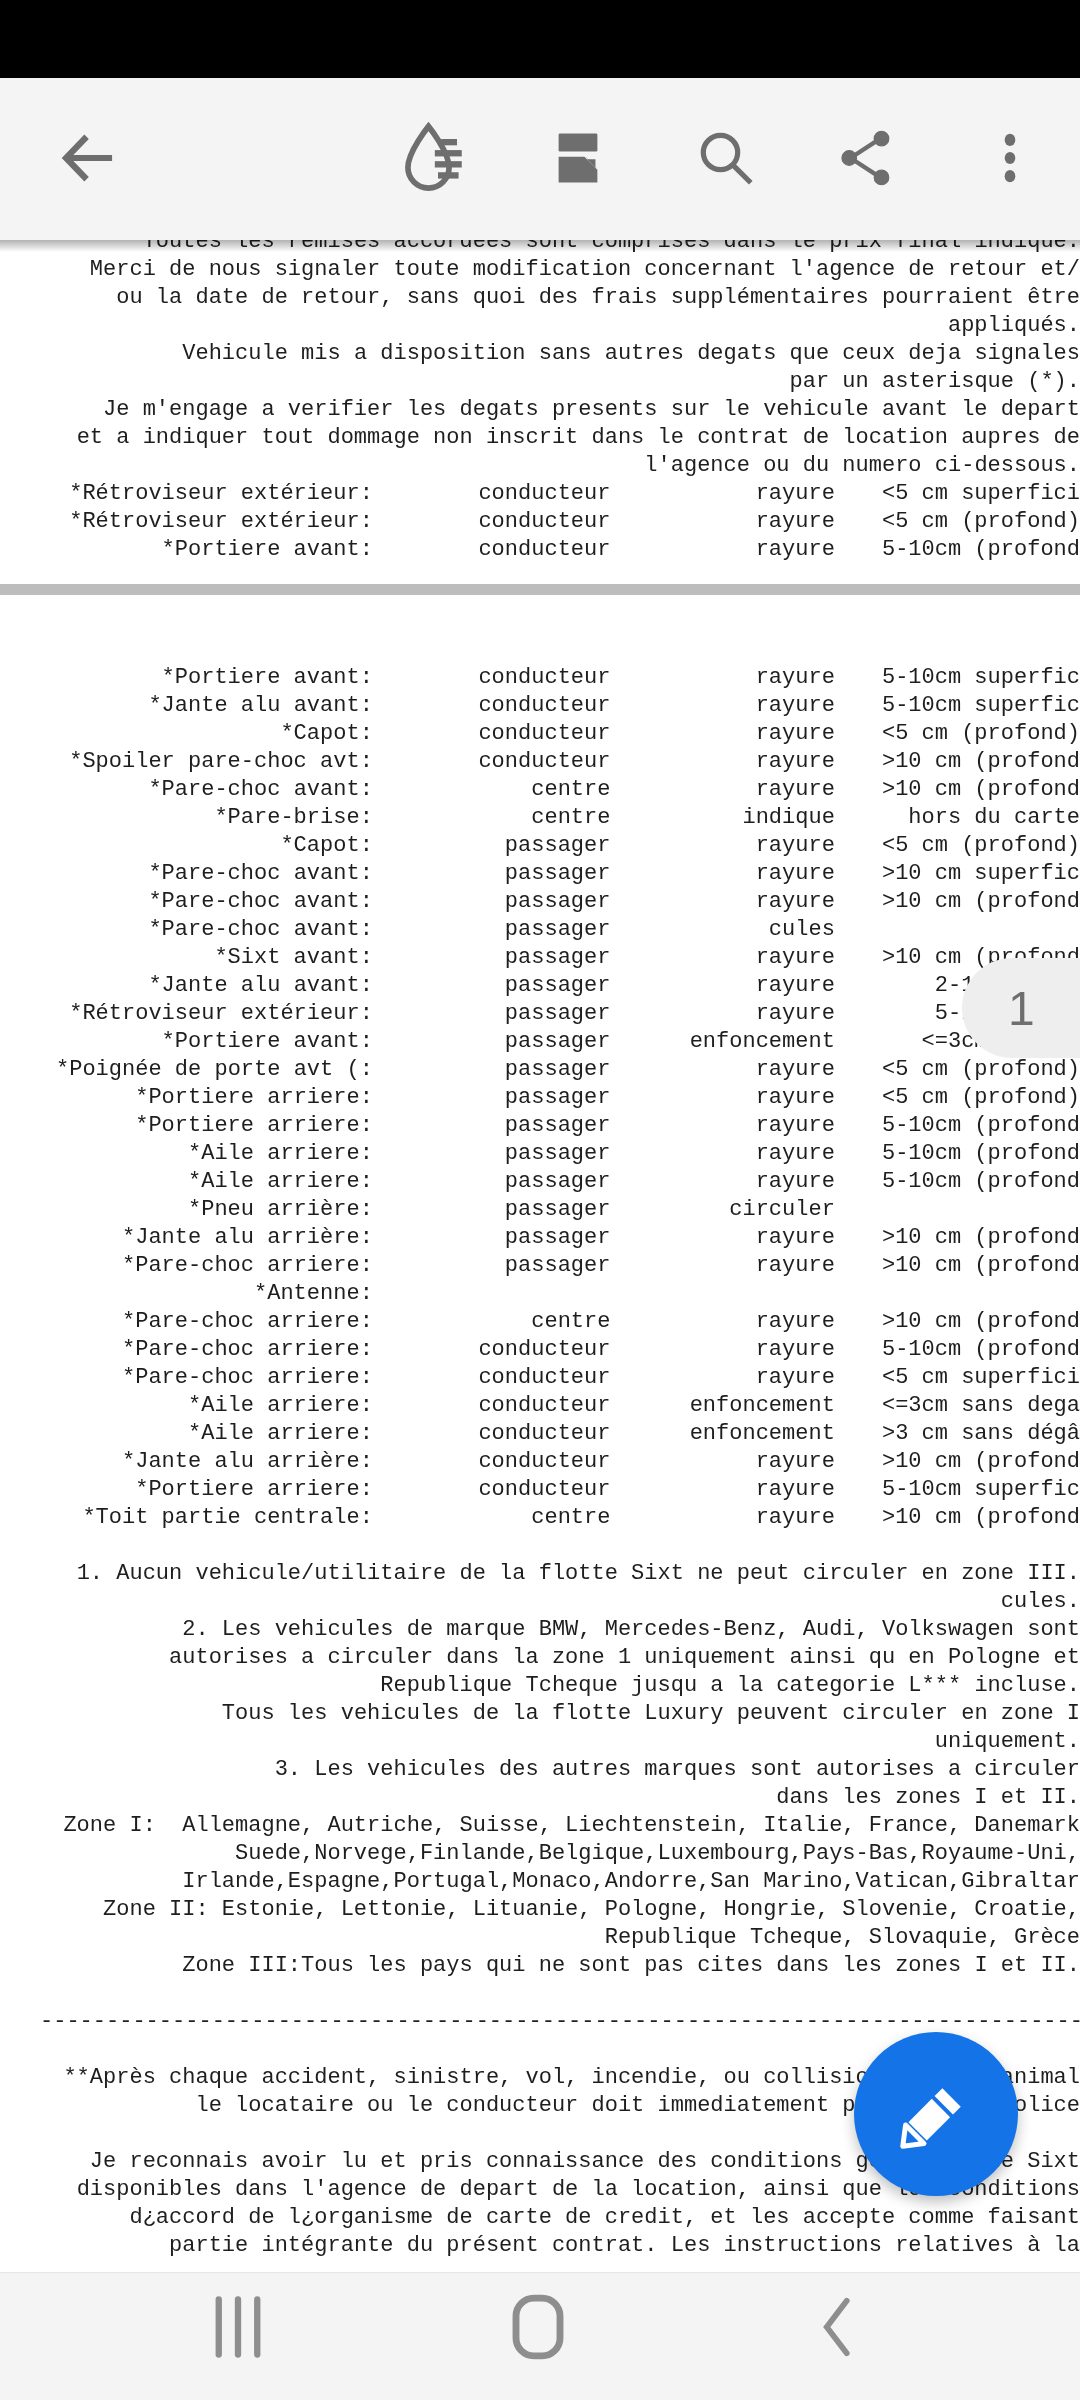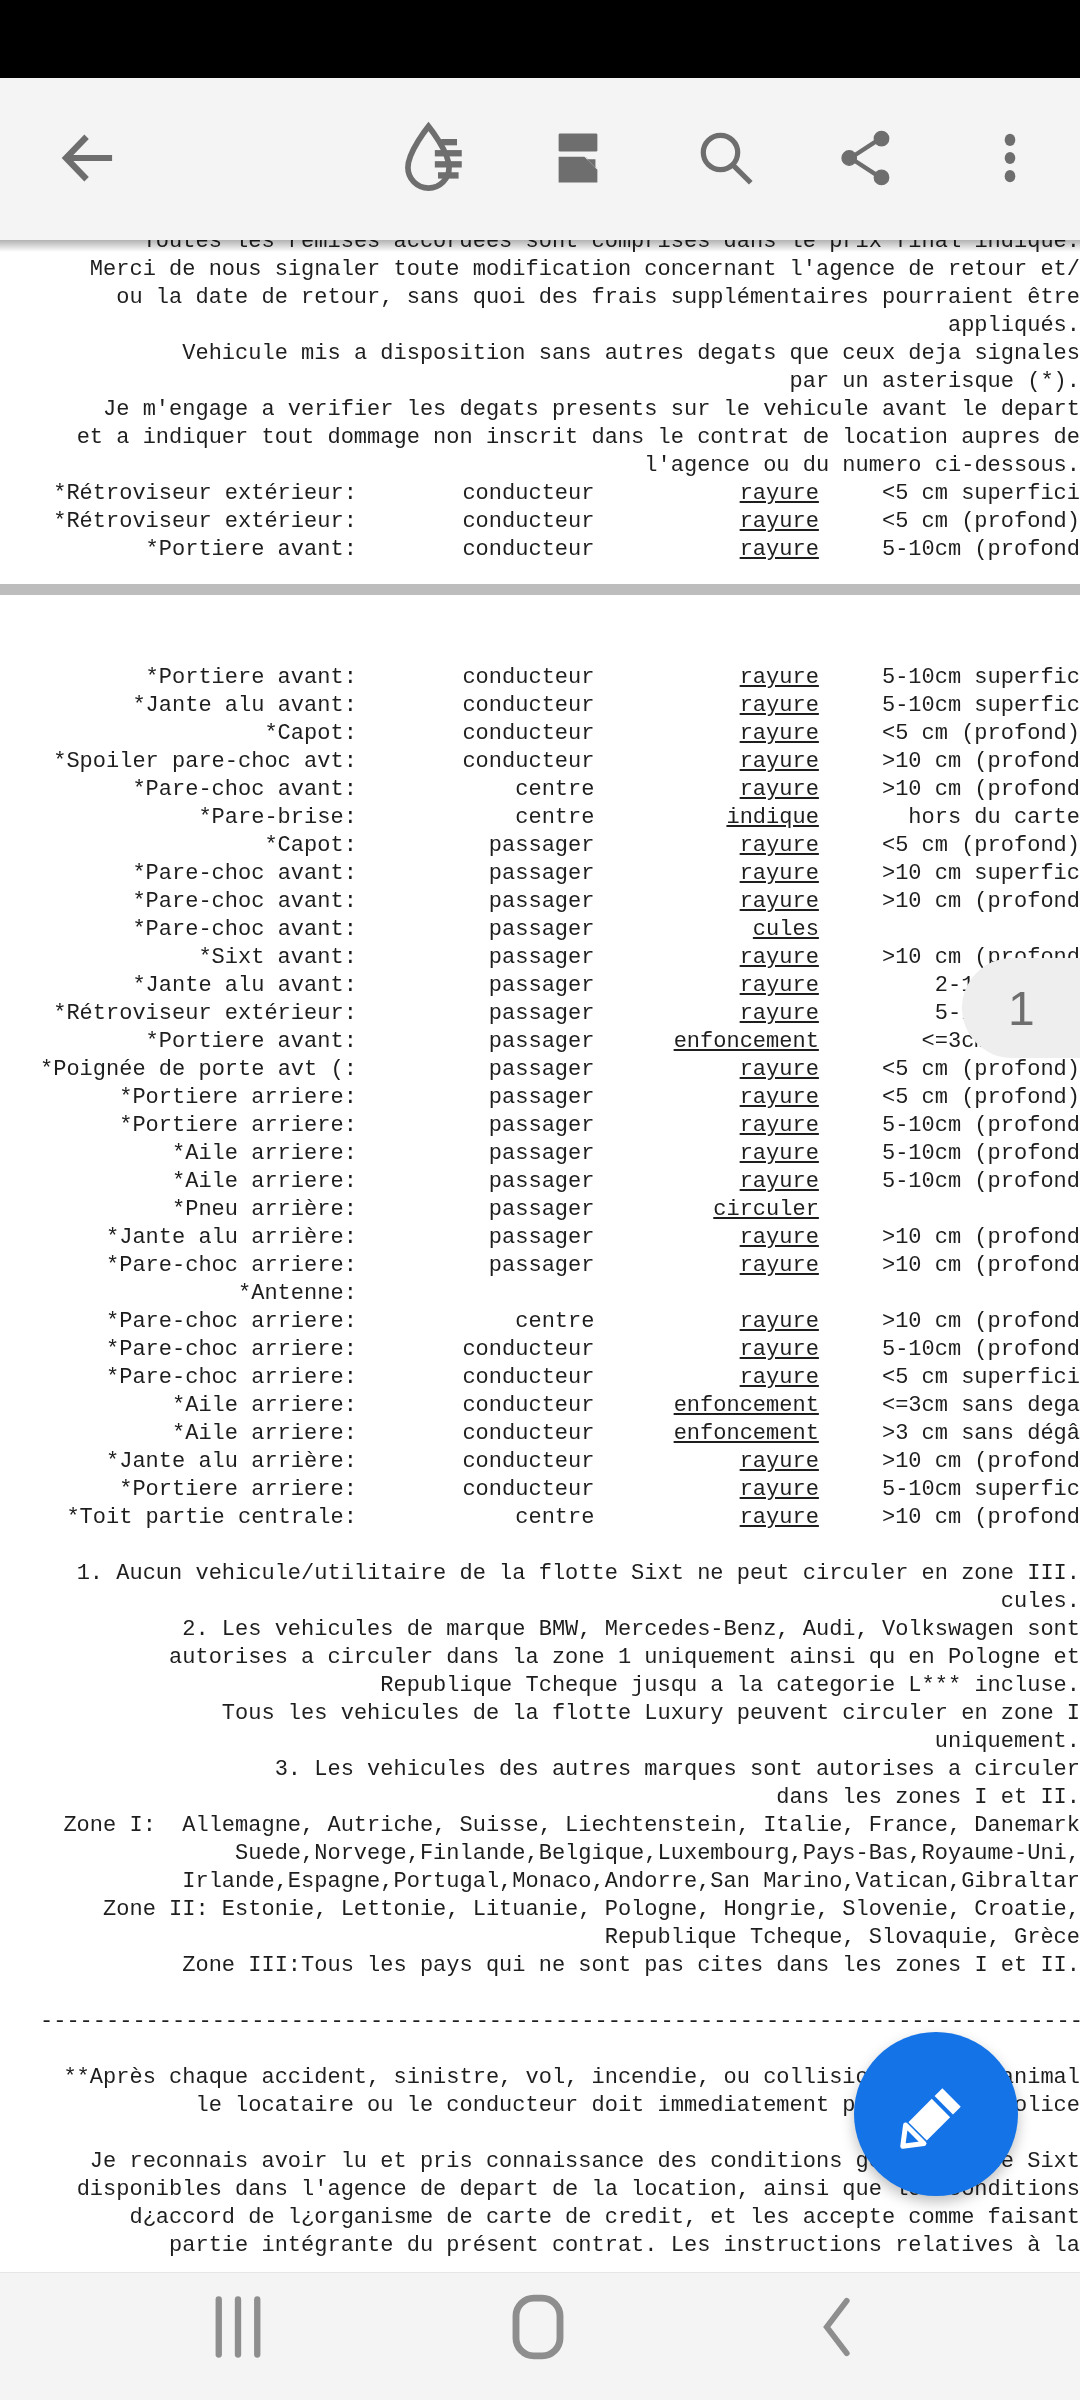--- a/index.html
+++ b/index.html
@@ -21,26 +21,26 @@
   .page{background:#fff;overflow:hidden;position:relative;}
   .page1{height:344px;}
   .page-gap{height:11px;}
   .page2{height:1677px;padding-top:69px;box-sizing:border-box;}
 
   pre, .drow{font-family:"Liberation Mono","DejaVu Sans Mono",monospace;
        font-size:22px;line-height:28px;color:#1e1e1e;margin:0;text-align:right;}
   pre{white-space:pre;padding:0 0 0 40px;overflow:hidden;}
   .page1 pre.parablock{margin-top:-12px;}
 
-  .drows{padding-left:40px;}
+  .drows{padding-left:56px;}
   .drow{display:flex;white-space:pre;}
   .c-part{width:23ch;flex:none;}
   .c-sep{width:2ch;flex:none;}
   .c-pos{width:17ch;flex:none;}
-  .c-type{width:17ch;flex:none;text-decoration:underline;}
+  .c-type{width:17ch;flex:none;}
   .c-size{flex:1;white-space:pre;overflow:hidden;}
 
   .conditions{margin-top:28px;font-family:Liberation Mono, monospace;}
   .divider-line{margin-top:28px;}
   .footer-block{margin-top:28px;}
 
   
   .page-indicator{position:absolute;left:962px;top:958px;width:126px;height:100px;background:#eeeeee;
         border-radius:50px 0 0 50px;z-index:4;display:flex;align-items:center;}
   .page-indicator span{margin-left:46px;font-size:48px;color:#6e6e6e;font-family:"Liberation Sans",sans-serif;}

